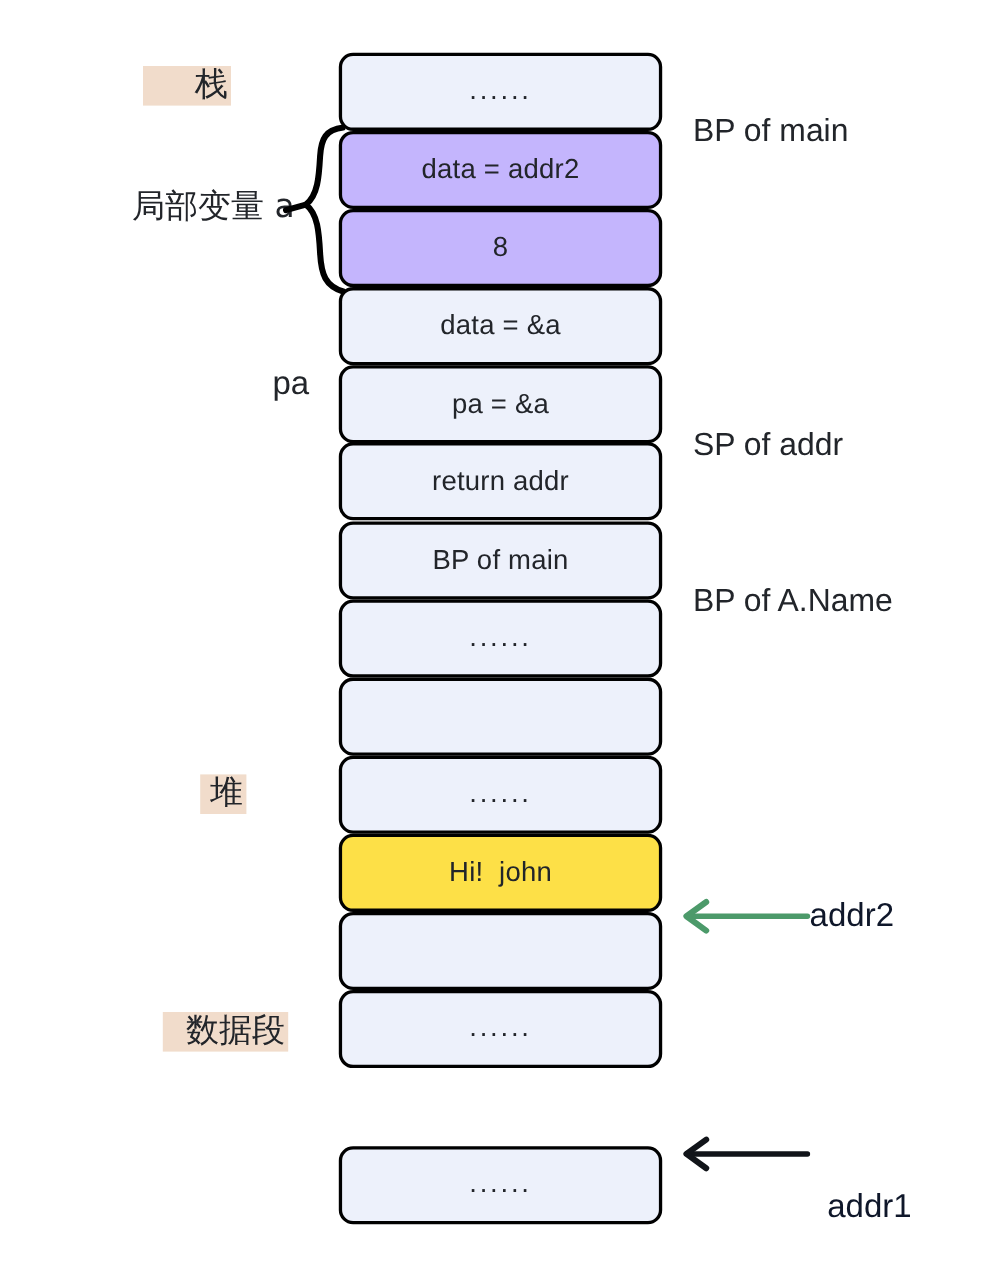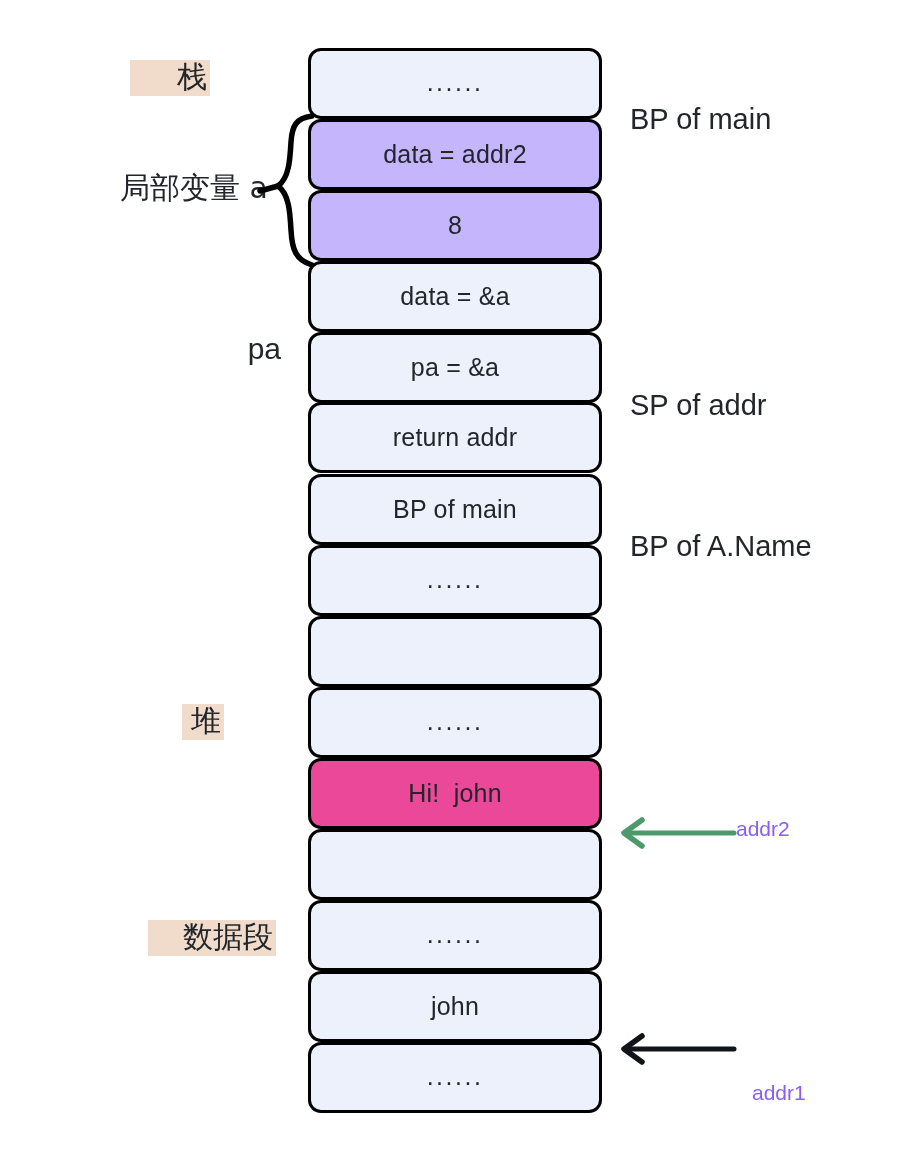--- a/index.html
+++ b/index.html
@@ -38,21 +38,21 @@
     width: 294px;
     height: 71px;
     border: 3.5px solid #000000;
     border-radius: 13px;
     background: #edf1fb;
     display: flex;
     align-items: center;
     justify-content: center;
   }
   .mem-cell.pink   { background: #c4b5fd; justify-content: center; }
-  .mem-cell.green  { background: #ec4899; }
+  .mem-cell.green  { background: #fde047; }
   .mem-cell-label {
     font-size: 25px;
     line-height: 1;
     color: #22252a;
     letter-spacing: 0.2px;
     white-space: pre;
   }
   .mem-cell-label.dots {
     font-size: 25px;
     letter-spacing: 2.5px;
@@ -89,41 +89,41 @@
     left: 256px;
     top: 112px;
     width: 58px;
     height: 158px;
   }
 
   
   .arrow-svg { position: absolute; }
   .arrow-label {
     position: absolute;
-    font-size: 21px;
+    font-size: 30px;
     line-height: 1;
-    color: #8b5cf6;
+    color: #0f172a;
     white-space: nowrap;
   }
 </style>
 </head>
 <body>
 
 <div id="diagram">
 
   <div class="side-label left cn hl" style="left:130px; top:60px; width:80px;">栈</div>
 
   <div class="side-label left cn" style="left:16px; top:173px; width:252px;">局部变量 a</div>
 
   <div class="side-label left" style="left:1px; top:286px; width:280px;margin-top:48px;">pa</div>
 
 
   <div class="side-label left cn hl" style="left:182px; top:704px; width:42px;">堆</div>
 
-  <div class="side-label left cn hl" style="left:148px; top:920px; width:128px;">数据段</div>
+  <div class="side-label left cn hl" style="left:148px; top:920px; width:114px;">数据段</div>
 
   <svg id="brace-local-var" viewBox="0 0 58 158">
     <path d="M 56 4
              C 40 6, 36 14, 35 30
              C 34 48, 33 66, 22 74
              C 33 82, 34 100, 35 118
              C 36 138, 40 148, 56 153" fill="none" stroke="#000000" stroke-width="5.5" stroke-linecap="round" stroke-linejoin="round"></path>
     <path d="M 22 74 L 4 79 L 22 74" fill="none" stroke="#000000" stroke-width="5.5" stroke-linecap="round" stroke-linejoin="round"></path>
   </svg>
 
@@ -160,23 +160,20 @@
     </div>
     <div class="mem-cell green" style="top:710px;">
       <span class="mem-cell-label">Hi!  john</span>
     </div>
     <div class="mem-cell" style="top:781px;">
       <span class="mem-cell-label"></span>
     </div>
     <div class="mem-cell" style="top:852px;">
       <span class="mem-cell-label dots">......</span>
     </div>
-    <div class="mem-cell" style="top:923px;">
-      <span class="mem-cell-label">john</span>
-    </div>
     <div class="mem-cell" style="top:994px;">
       <span class="mem-cell-label dots">......</span>
     </div>
   </div>
 
   <div class="right-label" style="left:630px; top:105px;">BP of main</div>
 
   <div class="right-label" style="left:630px; top:391px;">SP of addr</div>
 
   <div class="right-label" style="left:630px; top:532px;">BP of A.Name</div>

